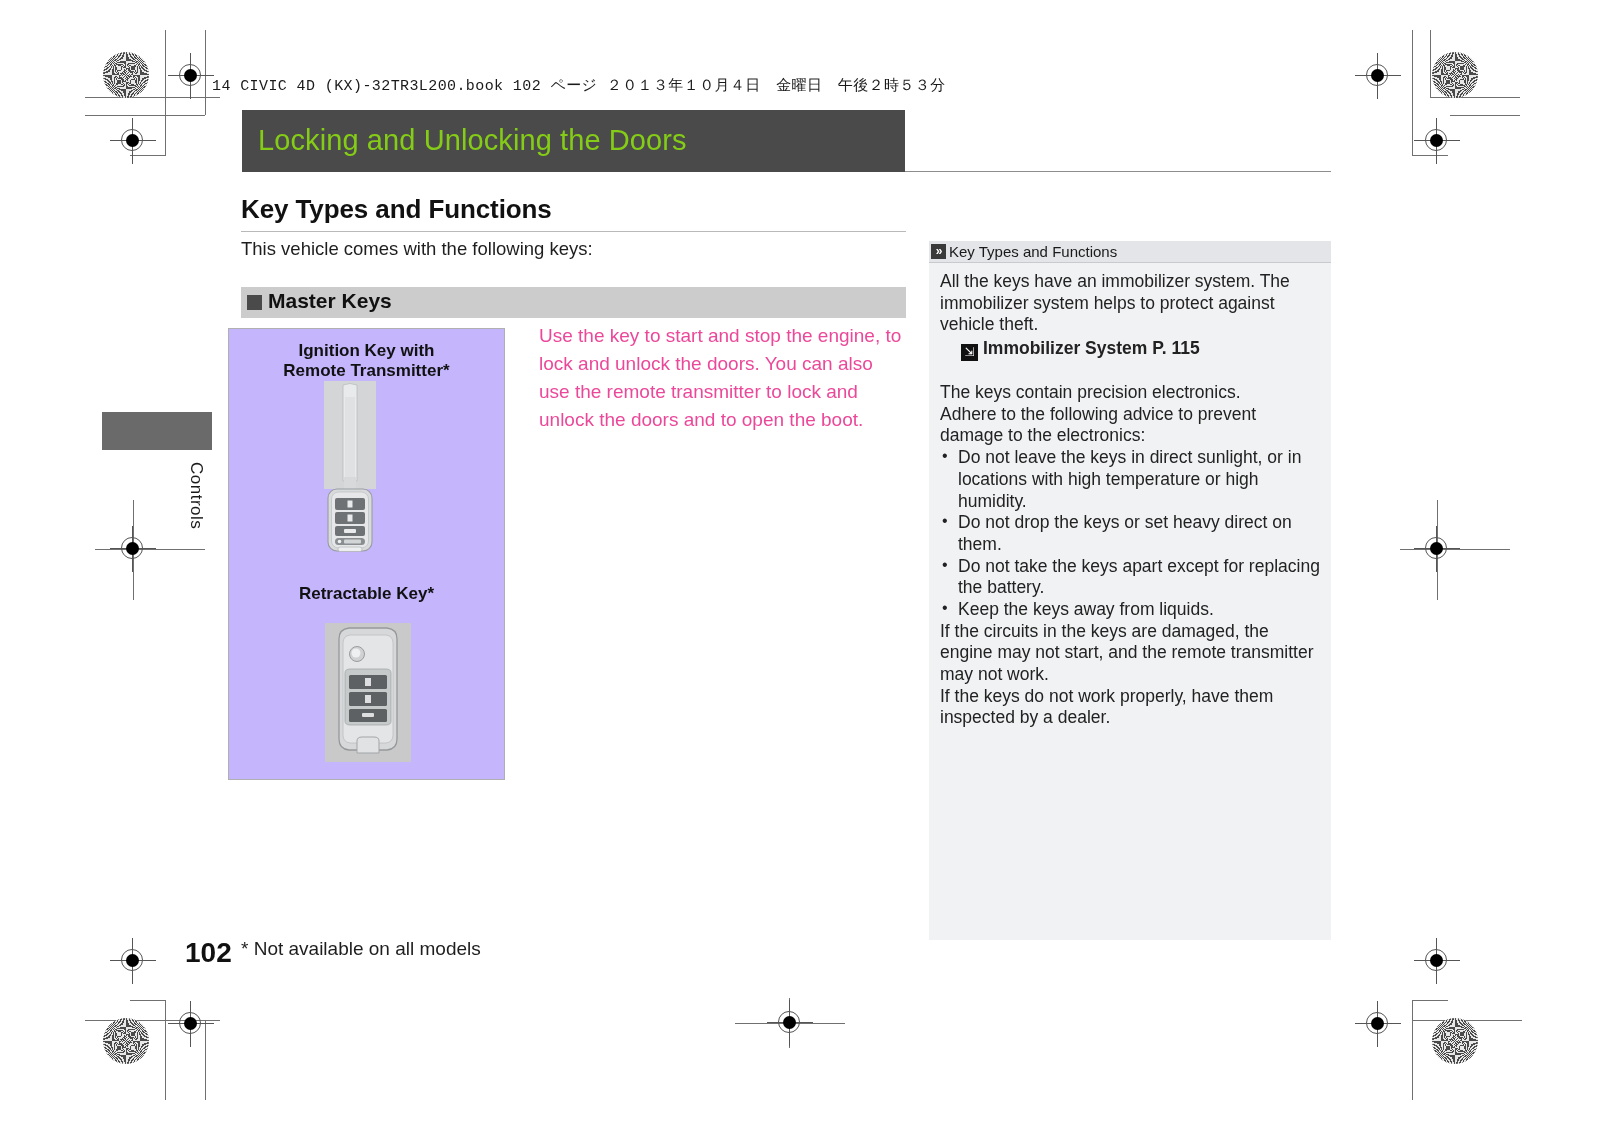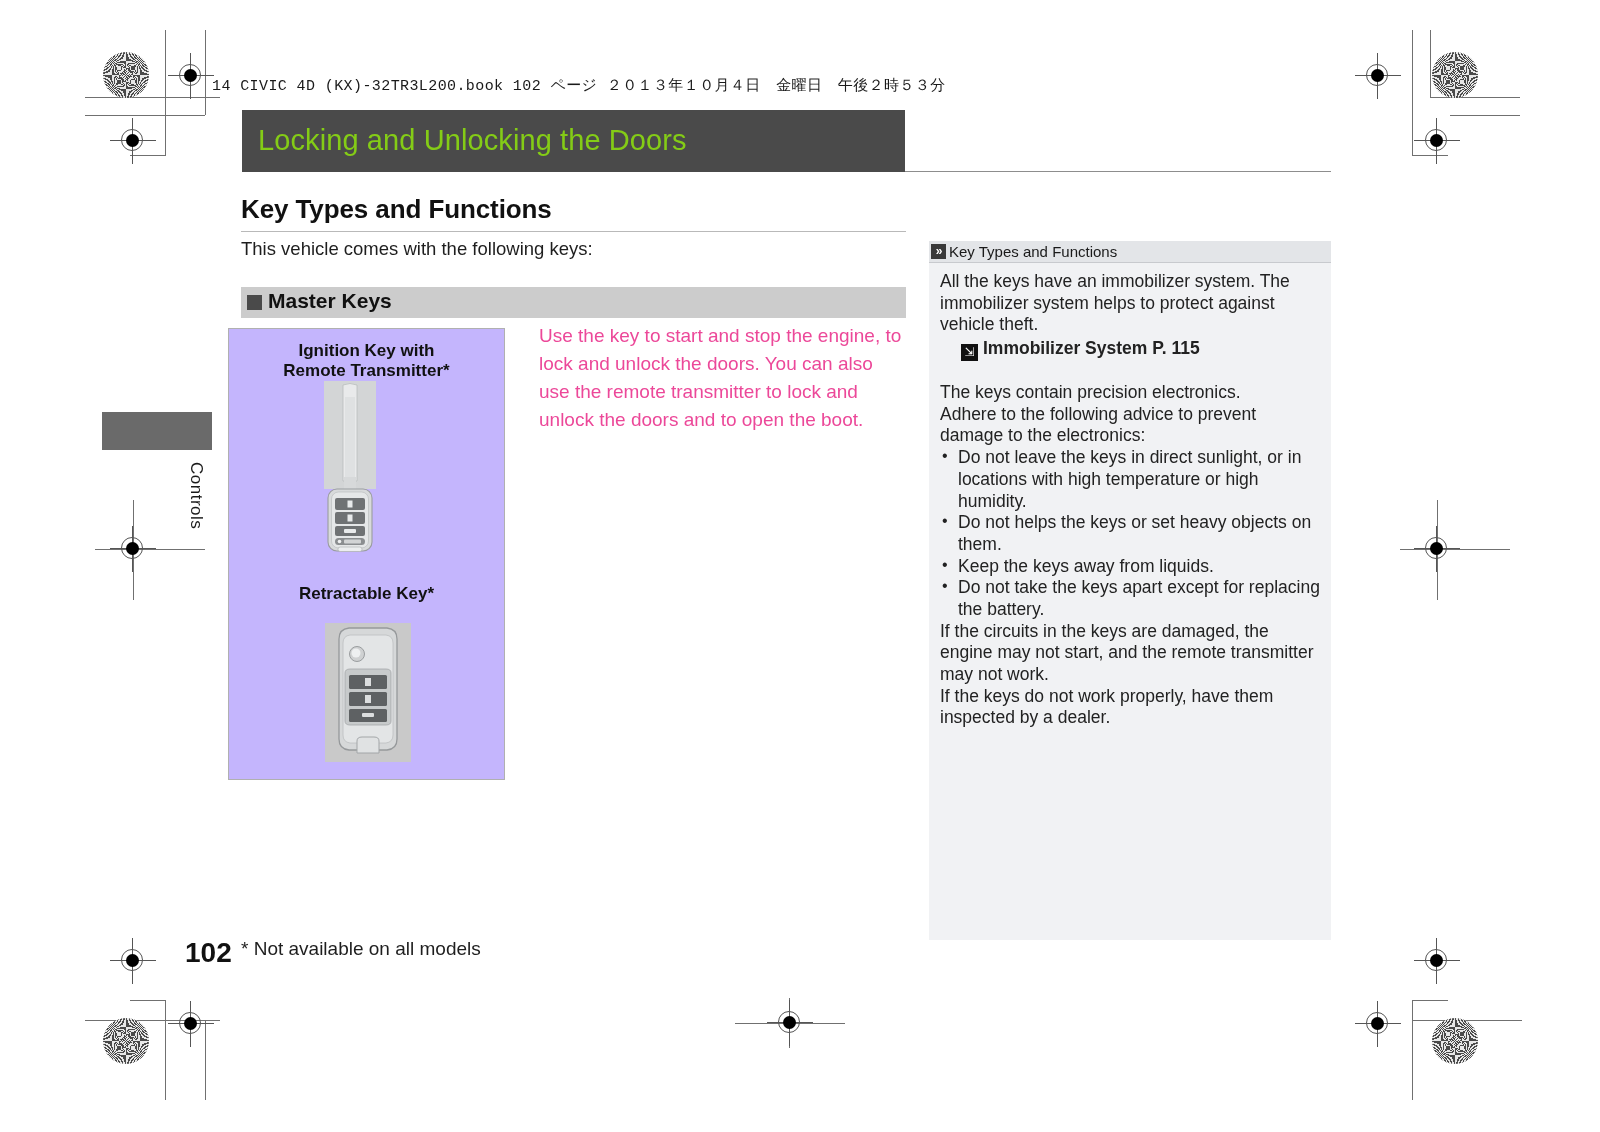--- a/index.html
+++ b/index.html
@@ -527,23 +527,23 @@
       <span class="xref-icon">⇲</span><span class="xref-title">Immobilizer System</span> <span class="xref-page">P. 115</span>
     </div>
 
     <div class="sb-gap"></div>
 
     <p class="sb-para">The keys contain precision electronics.</p>
     <p class="sb-para">Adhere to the following advice to prevent damage to the electronics:</p>
 
     <ul class="sb-list">
       <li>Do not leave the keys in direct sunlight, or in locations with high temperature or high humidity.</li>
-      <li>Do not helps the keys or set heavy objects on them.</li>
+      <li>Do not drop the keys or set heavy direct on them.</li>
+      <li>Do not take the keys apart except for replacing the battery.</li>
       <li>Keep the keys away from liquids.</li>
-      <li>Do not take the keys apart except for replacing the battery.</li>
     </ul>
 
     <p class="sb-para">If the circuits in the keys are damaged, the engine may not start, and the remote transmitter may not work.</p>
     <p class="sb-para">If the keys do not work properly, have them inspected by a dealer.</p>
   </div>
 </div>
 
 <div class="thumb-tab"></div>
 <div class="thumb-label">Controls</div>
 

